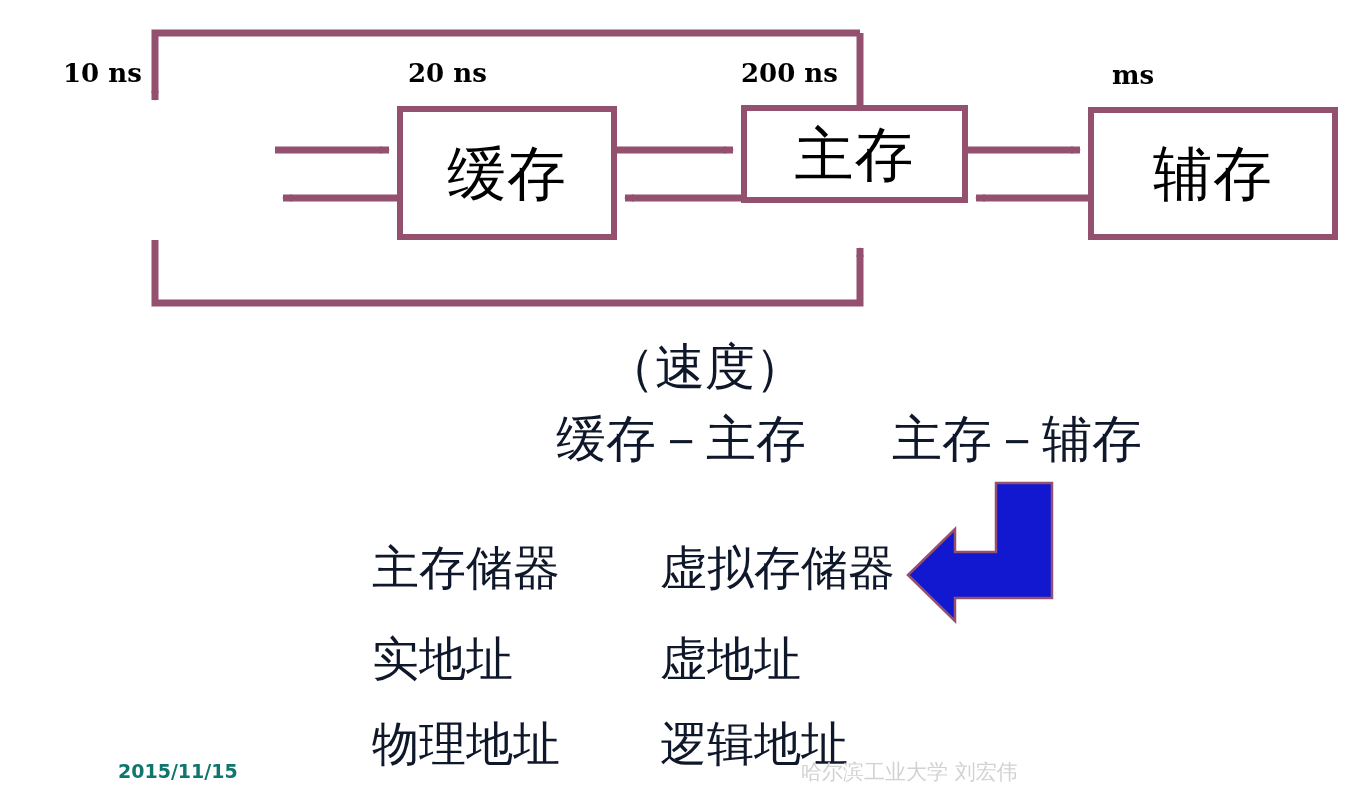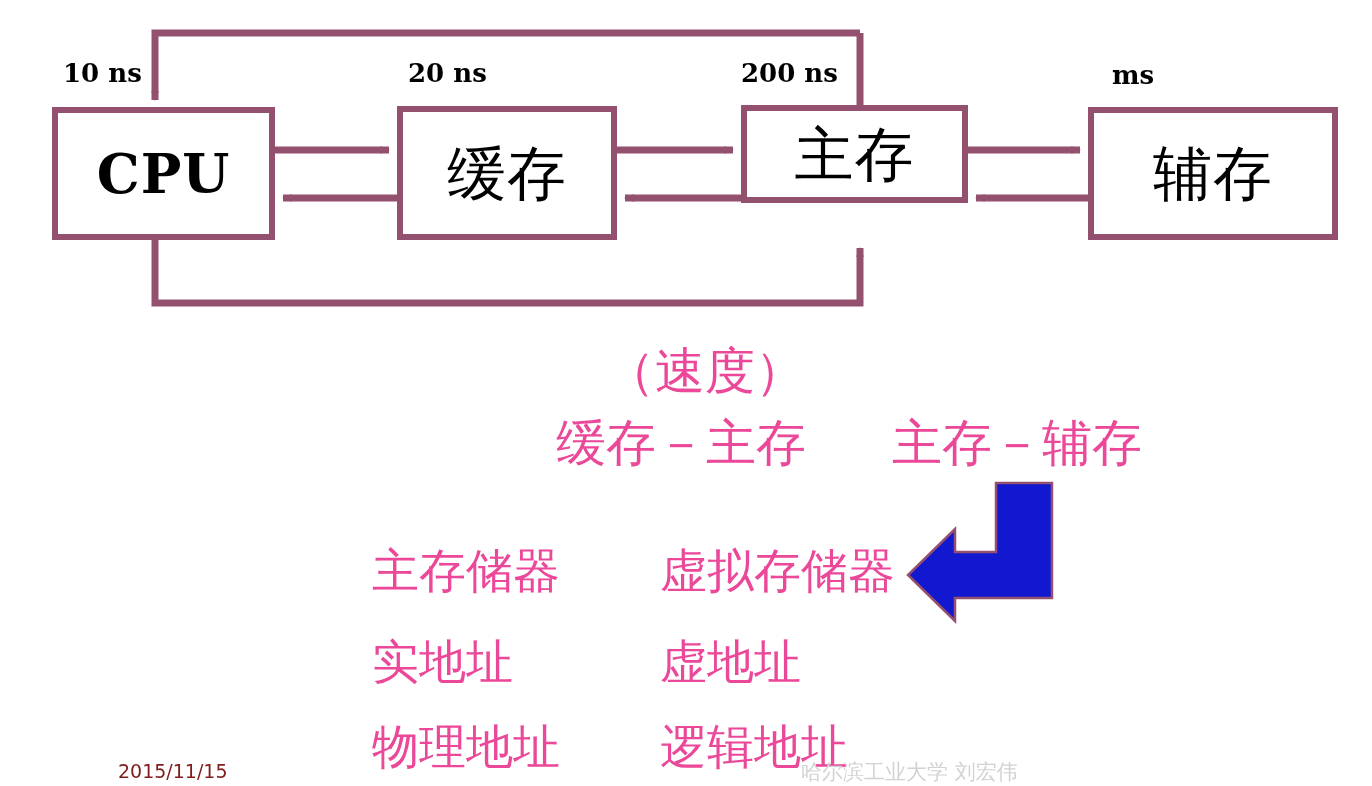--- a/index.html
+++ b/index.html
@@ -59,36 +59,37 @@
     font-family: "DejaVu Serif", "Liberation Serif", serif;
     font-weight: bold;
     font-size: 26px;
     line-height: 1;
     color: #000000;
     white-space: nowrap;
   }
   
   .cn-text {
     position: absolute;
-    font-family: Liberation Serif, serif;
+    font-family: Liberation Mono, monospace;
     font-size: 47px;
     line-height: 1;
-    color: #ec4899;
+    color: #0f172a;
     white-space: nowrap;
   }
   .cn-text.big {
     font-size: 50px;
   }
   
   .footer-date {
     position: absolute;
     font-family: "DejaVu Sans", "Liberation Sans", sans-serif;
     font-size: 19px;
-    color: #7f1d1d;
+    color: #0f766e;
     white-space: nowrap;
+    font-weight: bold;
   }
   .footer-center {
     position: absolute;
     font-family: "DejaVu Sans", "Liberation Sans", sans-serif;
     font-size: 21px;
     color: #d2d2d2;
     white-space: nowrap;
   }
   .watermark {
     position: absolute;
@@ -130,23 +131,20 @@
     <g>
       <path d="M996,483 L1052,483 L1052,598 L955,598 L955,621 L908,575 L955,529 L955,552 L996,552 Z" fill="#1218d0" stroke="#93506f" stroke-width="2.5" stroke-linejoin="miter"></path>
     </g>
   </svg>
 
   <div class="timing-label" style="left:63px; top:60px;">10 ns</div>
   <div class="timing-label" style="left:408px; top:60px;">20 ns</div>
   <div class="timing-label" style="left:741px; top:60px;text-align:right;">200 ns</div>
   <div class="timing-label" style="left:1112px; top:62px;">ms</div>
 
-  <div class="unit-box" style="left:52px; top:107px; width:223px; height:133px;">
-    <span class="unit-label-en">CPU</span>
-  </div>
 
   <div class="unit-box" style="left:397px; top:106px; width:220px; height:134px;">
     <span class="unit-label-cn">缓存</span>
   </div>
 
   <div class="unit-box" style="left:741px; top:105px; width:227px; height:98px;">
     <span class="unit-label-cn">主存</span>
   </div>
 
   <div class="unit-box" style="left:1088px; top:107px; width:250px; height:133px;">

